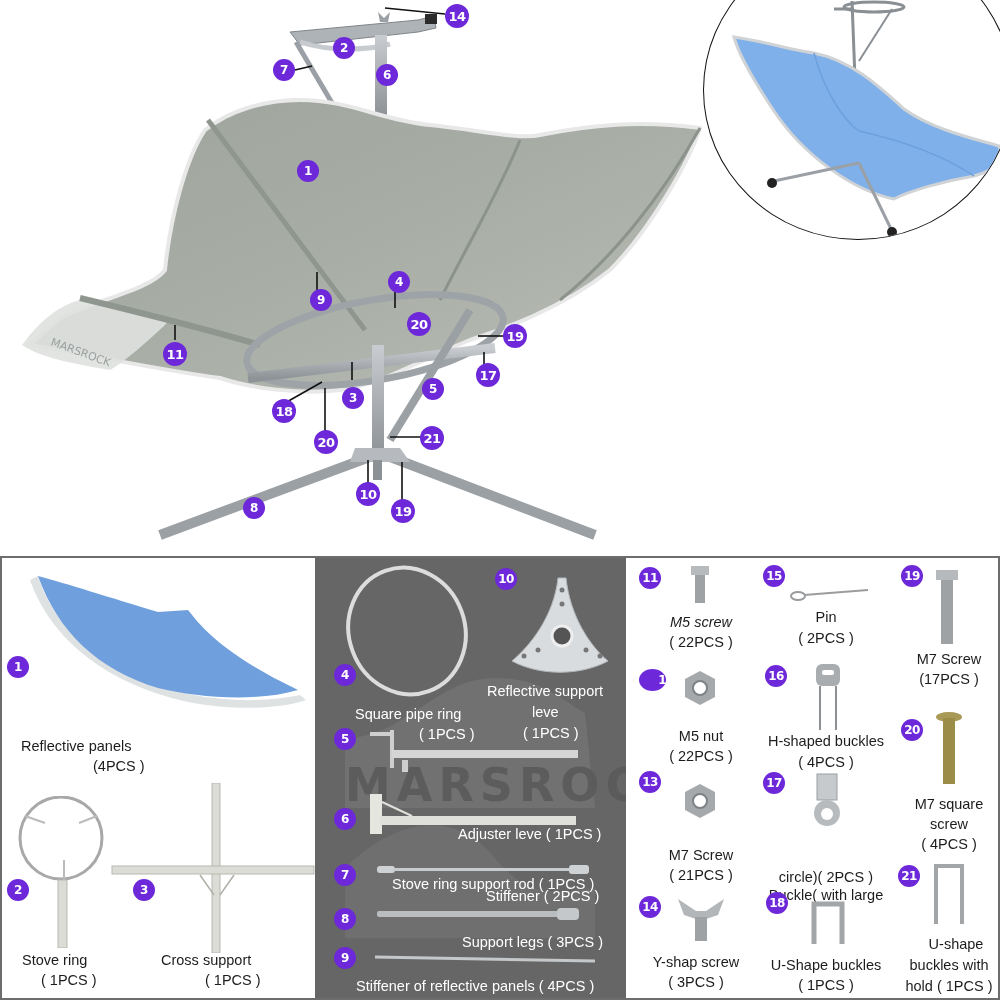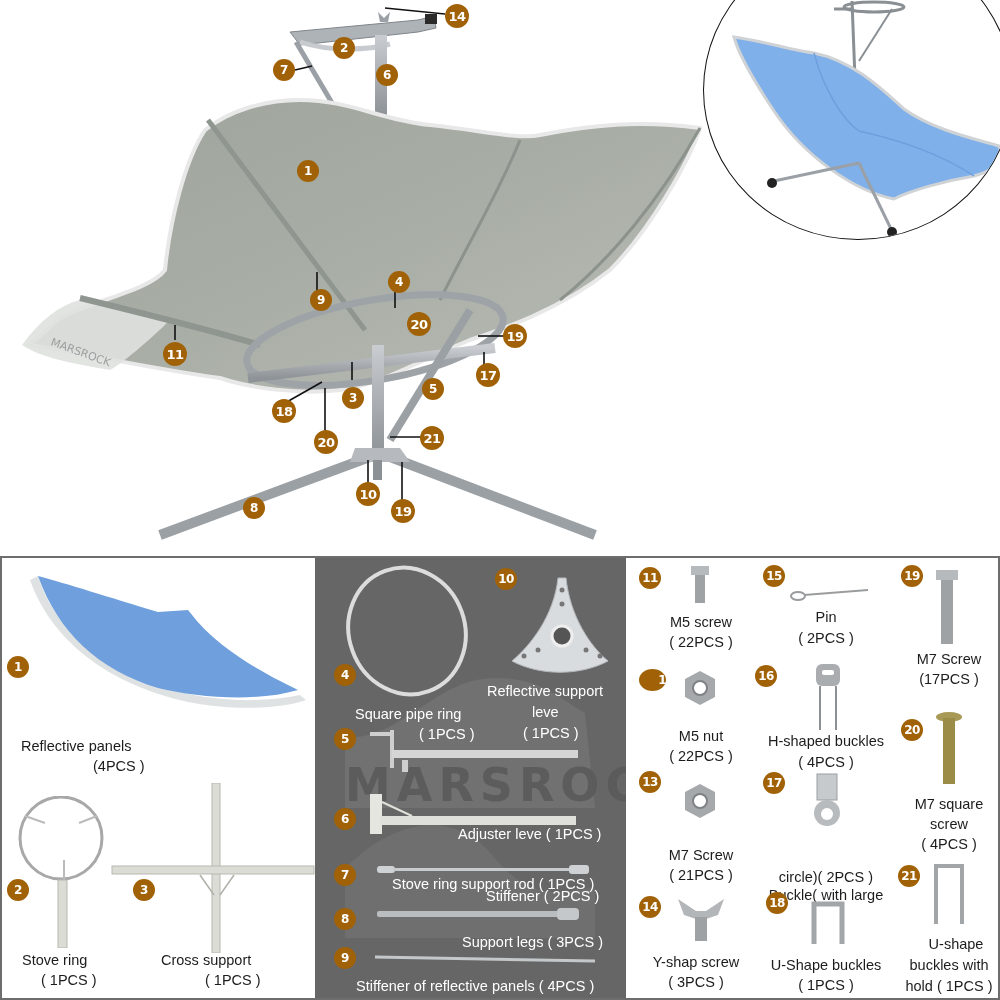--- a/index.html
+++ b/index.html
@@ -2,21 +2,21 @@
 <html><head>
 <meta charset="utf-8">
 <style>
   * { box-sizing: border-box; margin: 0; padding: 0; }
   html, body { width: 1000px; height: 1000px; background: #ffffff; overflow: hidden; }
   body { position: relative; font-family: "DejaVu Sans", "Liberation Sans", sans-serif; color: #222; }
 
   .abs { position: absolute; }
   .badge {
     position: absolute; width: 24px; height: 24px; border-radius: 50%;
-    background: #a16207; color: #fff; font-weight: bold; font-size: 13px;
+    background: #6d28d9; color: #fff; font-weight: bold; font-size: 13px;
     display: flex; align-items: center; justify-content: center;
     letter-spacing: -0.5px; font-family: "DejaVu Sans", sans-serif;
   }
   .badge.small { width: 22px; height: 22px; font-size: 12px; }
 
   
   #top-diagram { position: absolute; left: 0; top: 0; width: 1000px; height: 555px; }
   #top-diagram svg { position: absolute; left: 0; top: 0; }
 
   
@@ -255,21 +255,21 @@
     <div class="lbl w" style="left:41px;top:418px;">Stiffener of reflective panels ( 4PCS )</div>
   </div>
 
   <div id="panel-right">
 
     <div class="badge small" style="left:13px;top:9px;">11</div>
     <svg class="abs" style="left:64px;top:8px;" width="20" height="38">
       <rect x="1" y="0" width="18" height="9" fill="#b7babc"></rect>
         <rect x="5" y="9" width="10" height="28" fill="#9ea2a5"></rect>
     </svg>
-    <div class="lbl c" style="left:40px;top:54px;width:70px;">M5 screw</div>
+    <div class="lbl c" style="left:40px;top:54px;width:70px;font-style:italic;">M5 screw</div>
     <div class="lbl c" style="left:40px;top:74px;width:70px;">( 22PCS )</div>
 
     <div class="badge small" style="left:13px;top:111px;padding-left:27px;">12</div>
     <svg class="abs" style="left:56px;top:112px;" width="36" height="36">
       <polygon points="18,1 33,9 33,27 18,35 3,27 3,9" fill="#a6a9ac"></polygon>
         <circle cx="18" cy="18" r="7" fill="#fff" stroke="#7e8285" stroke-width="2"></circle>
     </svg>
     <div class="lbl c" style="left:40px;top:168px;width:70px;">M5 nut</div>
     <div class="lbl c" style="left:35px;top:188px;width:80px;">( 22PCS )</div>
 
@@ -290,21 +290,21 @@
     <div class="lbl c" style="left:30px;top:414px;width:80px;">( 3PCS )</div>
 
     <div class="badge small" style="left:137px;top:7px;">15</div>
     <svg class="abs" style="left:164px;top:28px;" width="80" height="16">
       <ellipse cx="8" cy="10" rx="7" ry="4" fill="none" stroke="#9a9c9e" stroke-width="2"></ellipse>
       <line x1="14" y1="9" x2="78" y2="4" stroke="#9a9c9e" stroke-width="2"></line>
     </svg>
     <div class="lbl c" style="left:170px;top:49px;width:60px;">Pin</div>
     <div class="lbl c" style="left:165px;top:70px;width:70px;">( 2PCS )</div>
 
-    <div class="badge small" style="left:129px;top:107px;">16</div>
+    <div class="badge small" style="left:139px;top:107px;">16</div>
     <svg class="abs" style="left:188px;top:104px;" width="28" height="68">
       <rect x="2" y="2" width="24" height="22" rx="6" fill="#a9adb0"></rect>
       <rect x="8" y="8" width="12" height="5" rx="2" fill="#fff"></rect>
       <path d="M6 24 L6 68 M22 24 L22 68" stroke="#8e9194" stroke-width="2"></path>
     </svg>
     <div class="lbl c" style="left:130px;top:173px;width:140px;">H-shaped buckles</div>
     <div class="lbl c" style="left:165px;top:194px;width:70px;">( 4PCS )</div>
 
     <div class="badge small" style="left:137px;top:214px;">17</div>
     <svg class="abs" style="left:184px;top:215px;" width="34" height="56">

